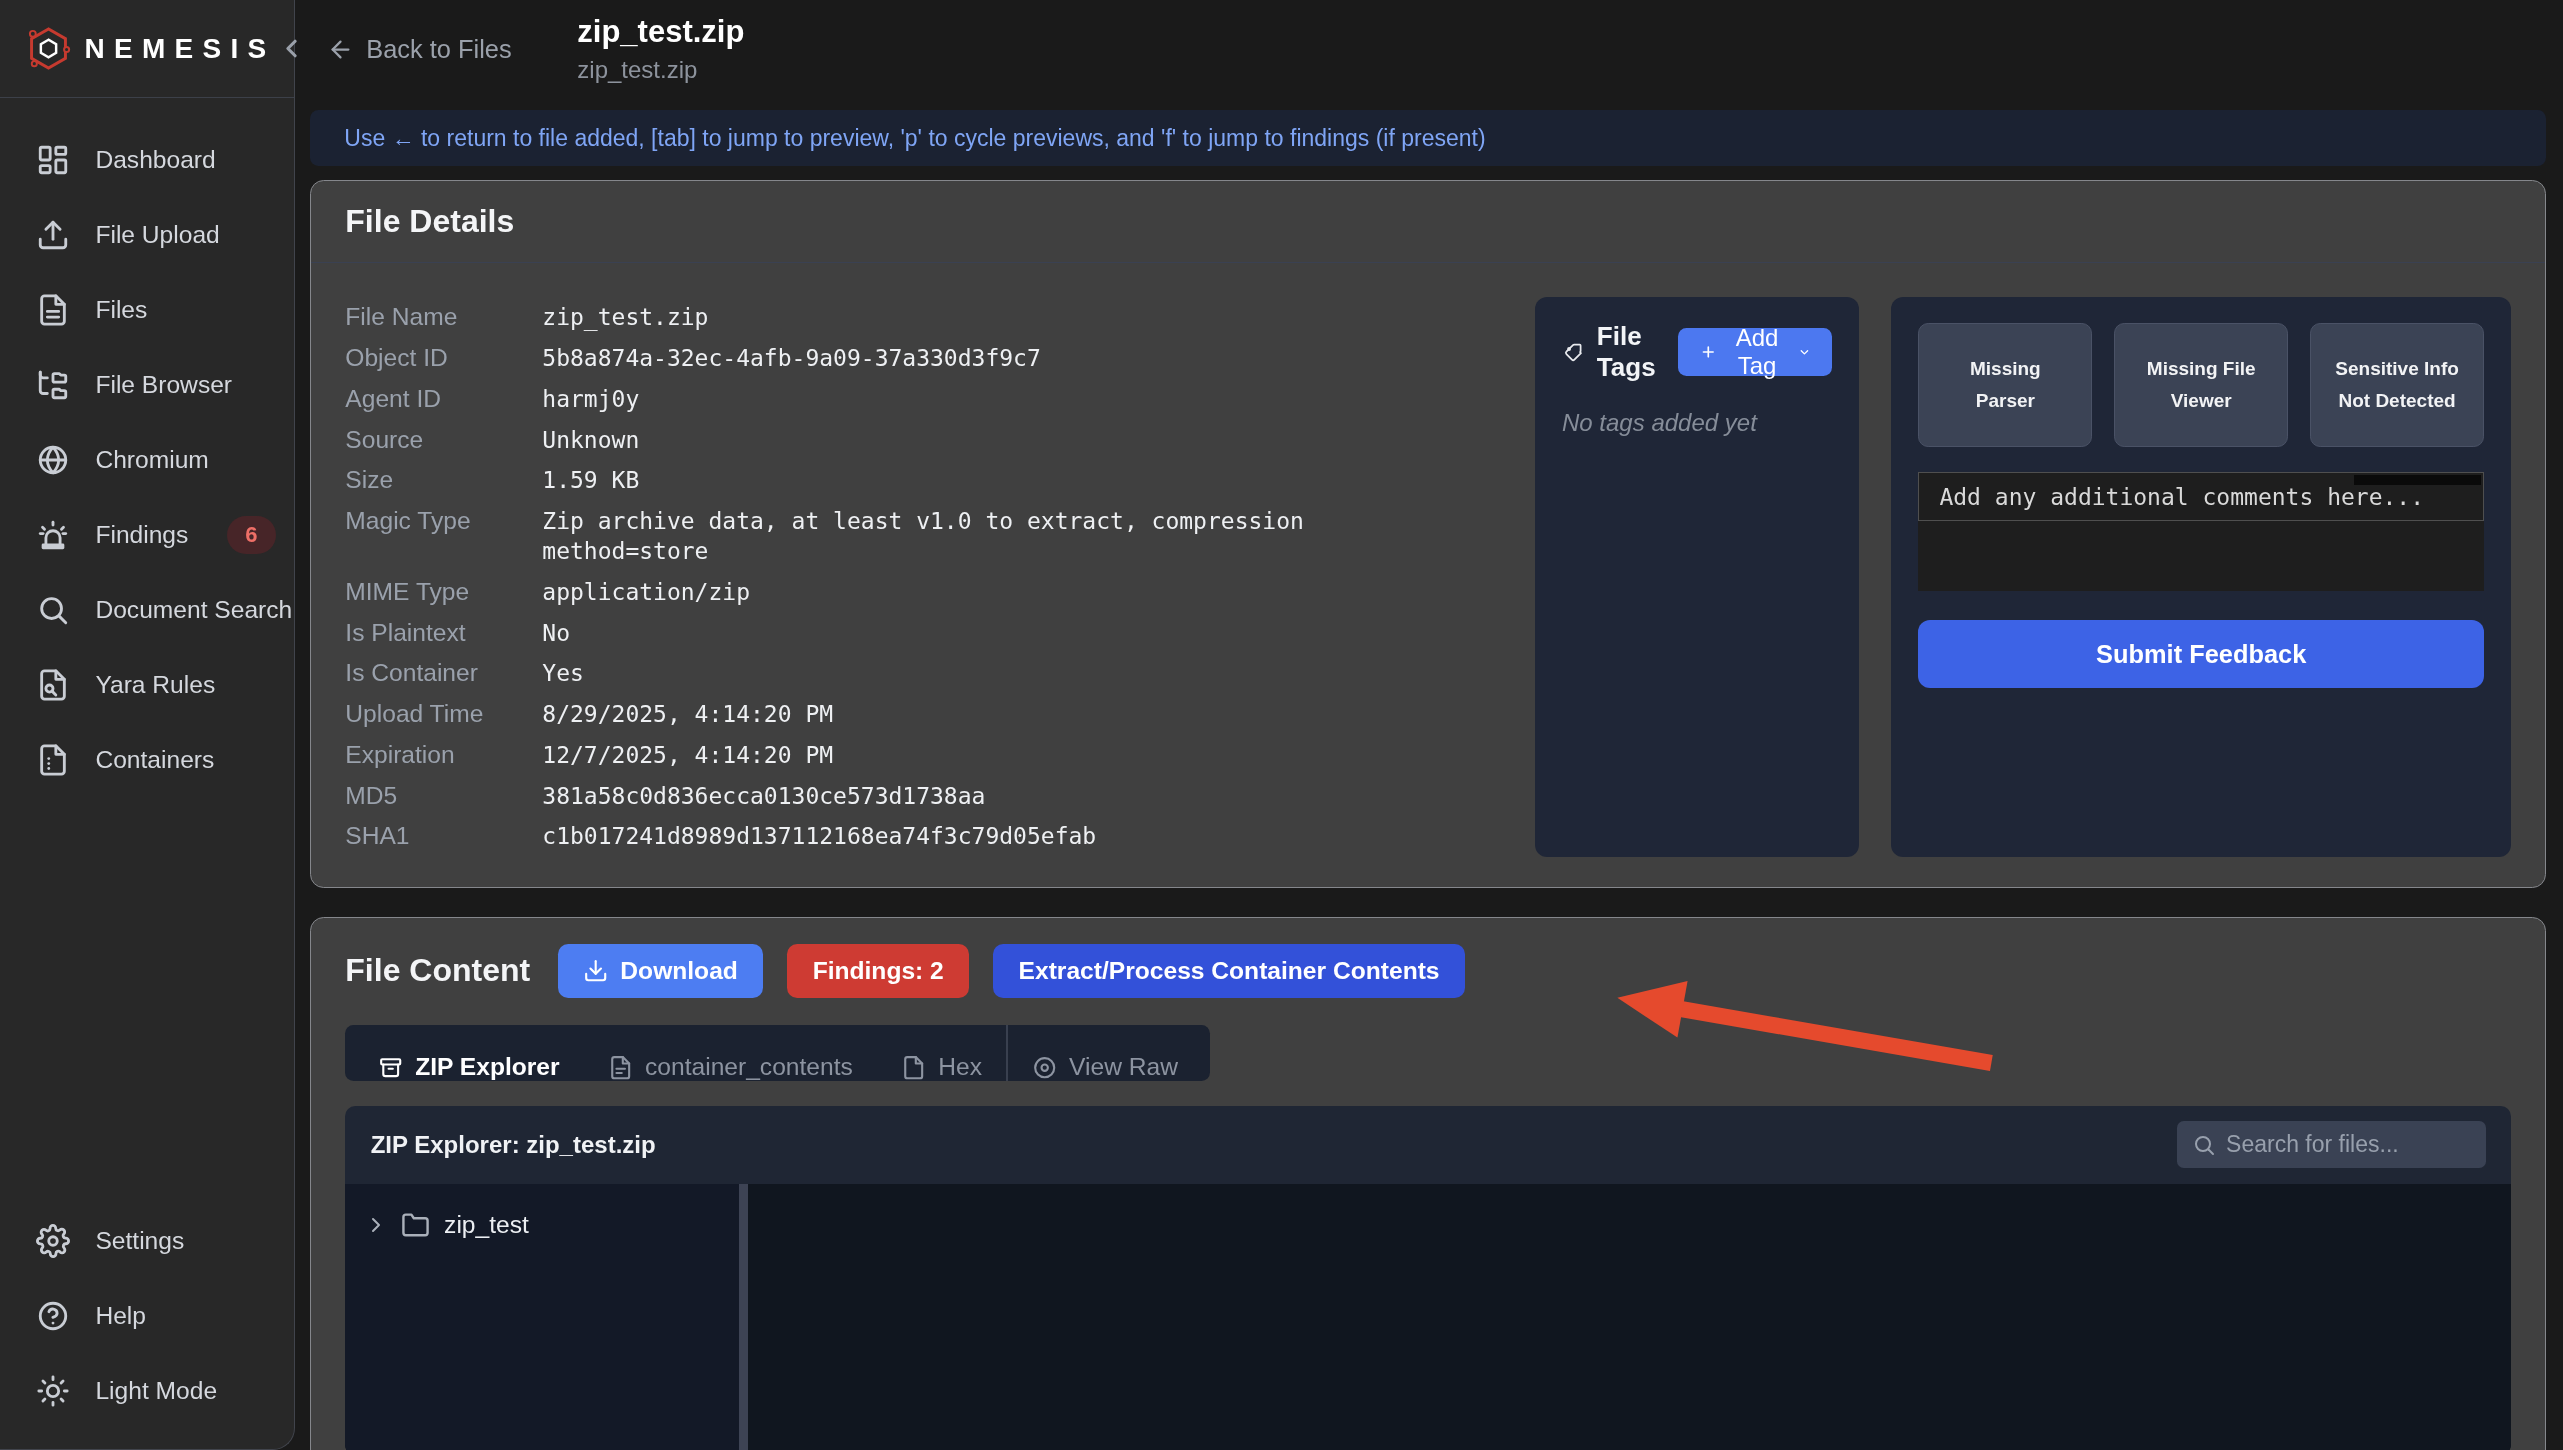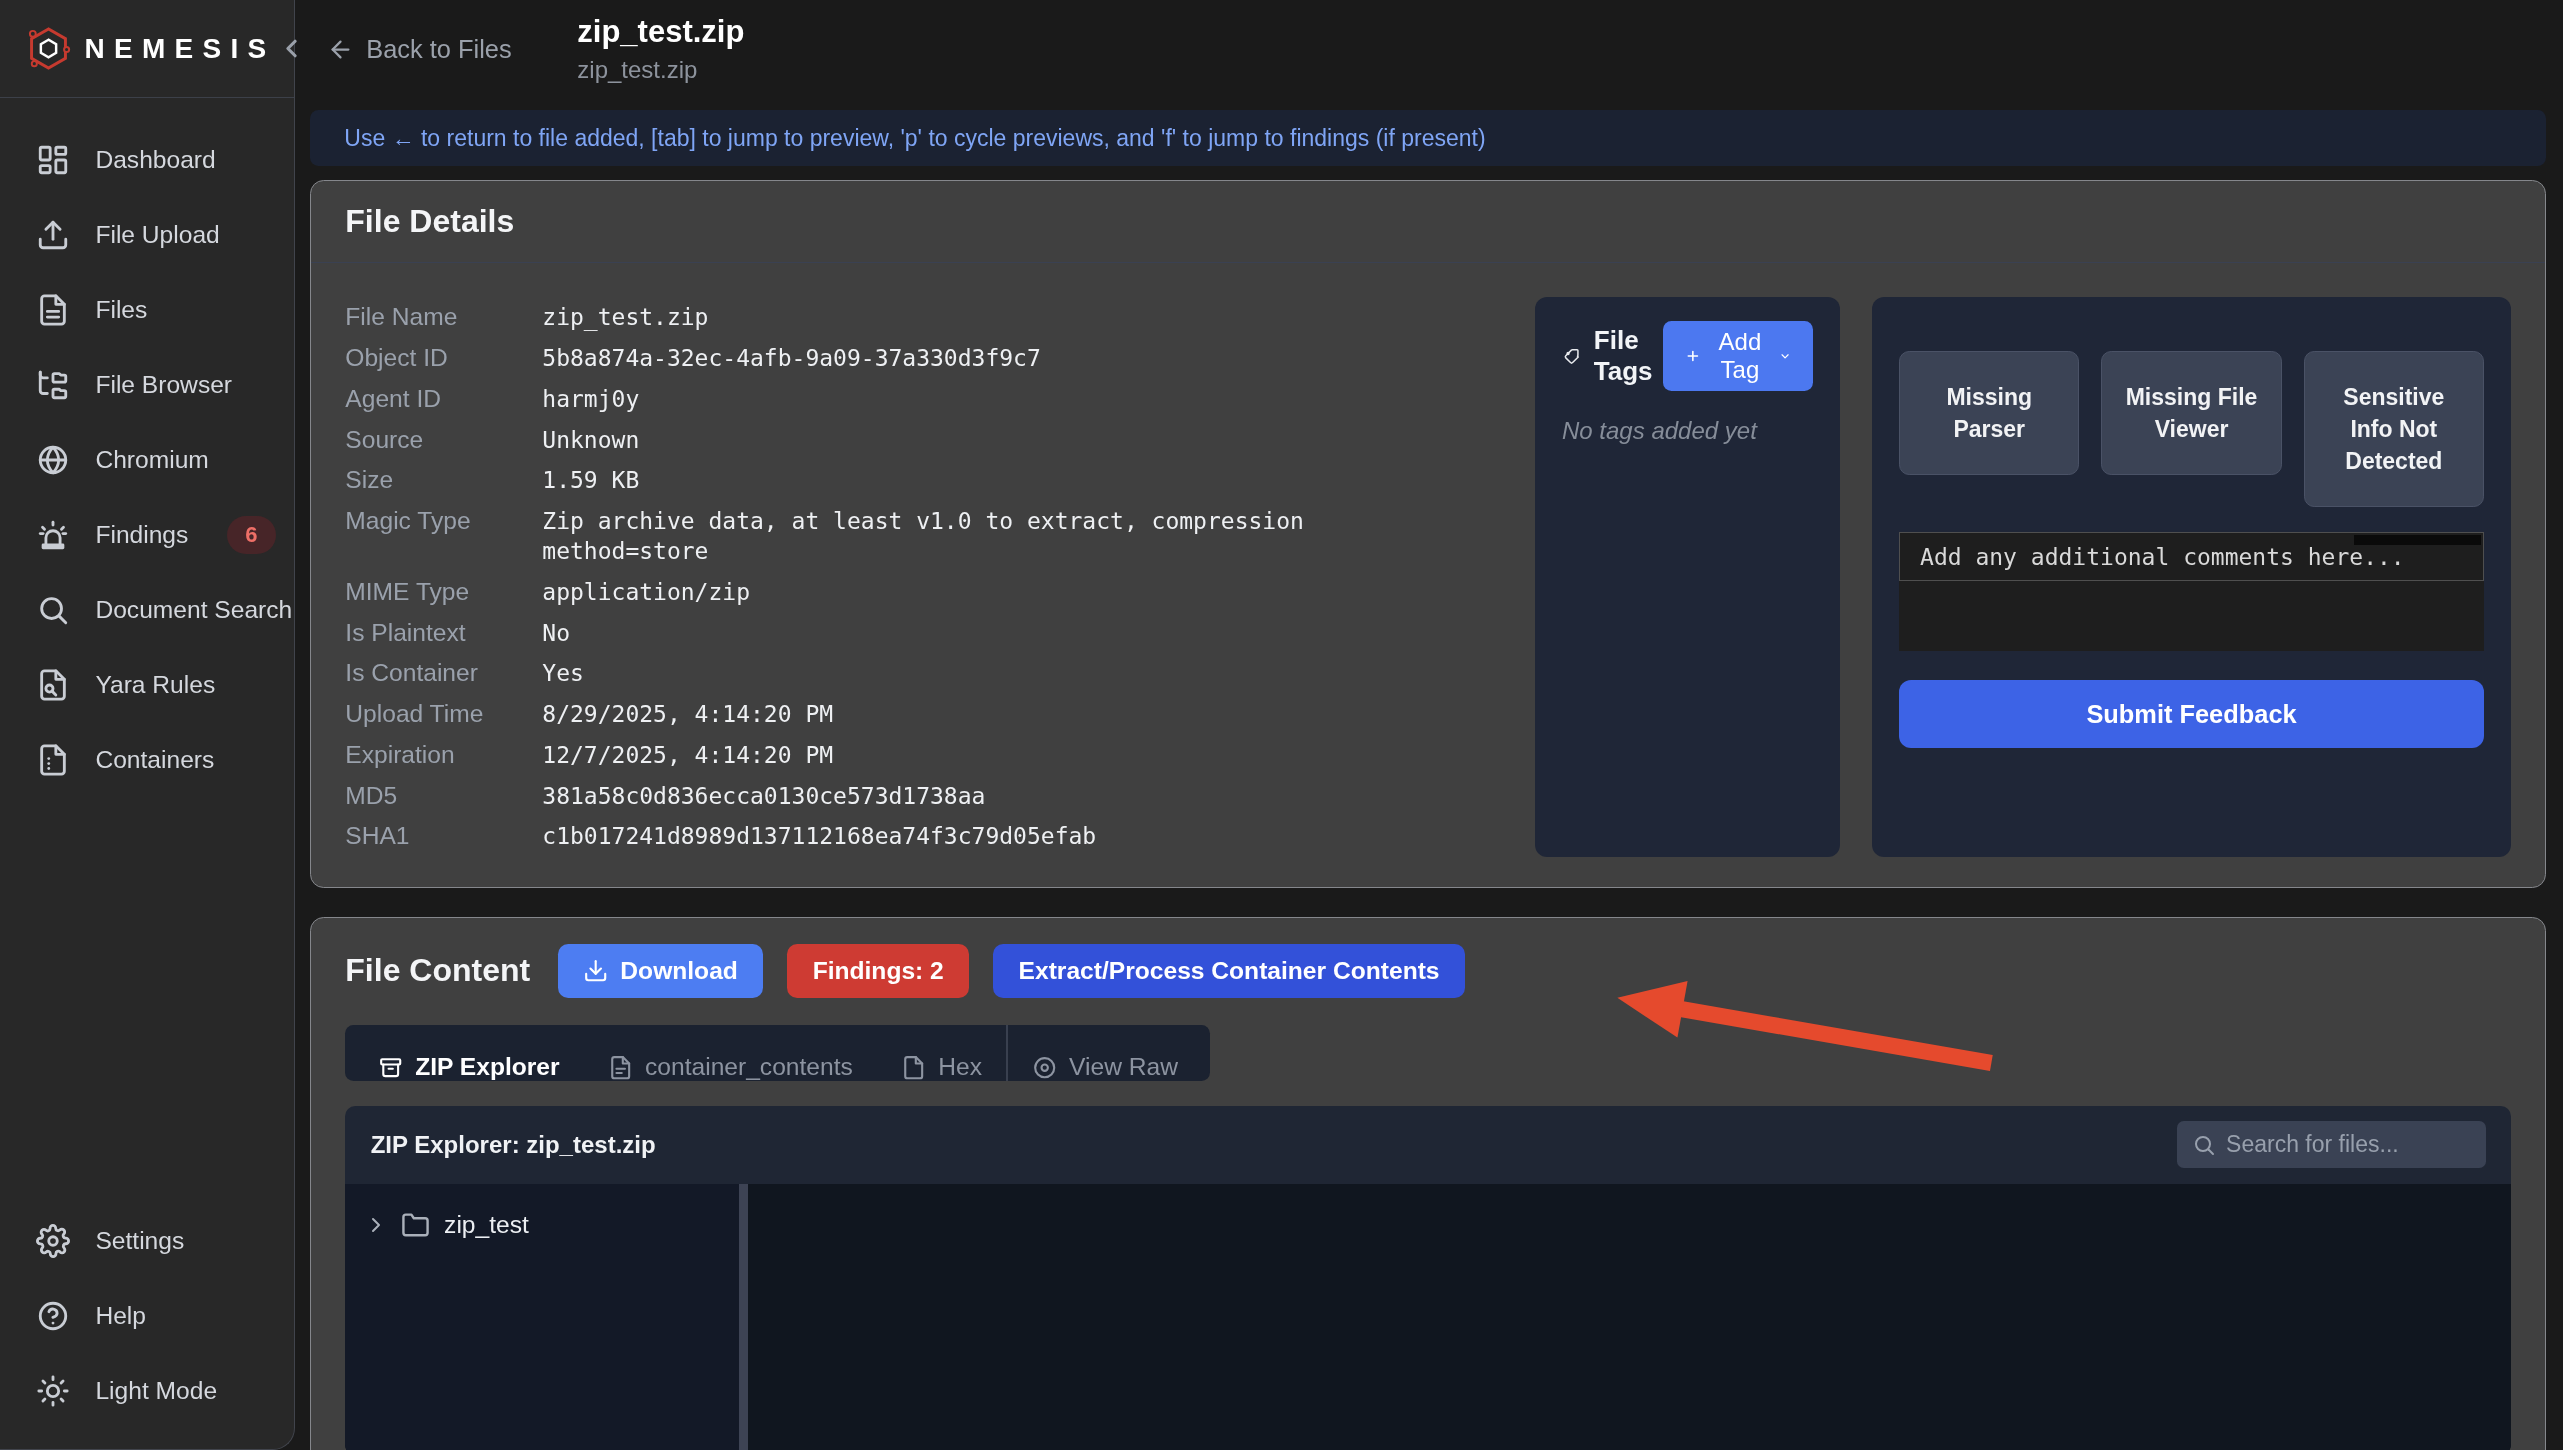--- a/index.html
+++ b/index.html
@@ -102,37 +102,36 @@
   .right-col { width: 976px; flex: none; display: flex; gap: 32px; }
   .panel { background: #1f2637; border-radius: 12px; }
   .tags-card { padding: 24px 27px 34px 27px; }
   .tags-head { display: flex; align-items: center; }
   .tags-head svg.tag-ic { width: 29px; height: 29px; color: #e8eaee; }
   .tags-title { margin-left: 13.6px; font-size: 26px; font-weight: 700; color: #f2f4f7; }
   .add-tag-btn {
     margin-left: auto;
     background: #4c78f0; color: #ffffff;
     border: none; border-radius: 8.5px;
-    height: 70px; padding: 0 22px;
+    height: 48px; padding: 0 22px;
     display: flex; align-items: center; gap: 10.2px;
     font-size: 24px; font-family: inherit; cursor: pointer;
   }
   .add-tag-btn svg { width: 24px; height: 24px; }
   .tags-empty { margin-top: 25.4px; font-style: italic; color: #868d99; font-size: 24px; }
 
   .feedback-card { padding: 25.4px 27px; }
   .fb-buttons { display: flex; gap: 22px; align-items: flex-start; }
   .fb-btn {
     flex: 1;
     background: #3b4355; color: #f2f3f5;
     border: 0.8px solid #4a5266; border-radius: 10.2px;
-    font-size: 23px; font-weight: 600; font-family: inherit;
+    font-size: 19px; font-weight: 600; font-family: inherit;
     padding: 29px 20.3px; text-align: center; line-height: 32px;
     cursor: pointer;
-    margin-top: 28px;
   }
   .ta-wrap { margin-top: 25.4px; position: relative; }
   .fb-textarea {
     width: 100%; height: 119px;
     background: #1e1e1e; border: none; outline: none;
     color: #d9d9d9; font-size: 23px;
     font-family: "DejaVu Sans Mono", monospace;
     padding: 12px 21px; resize: none; display: block;
   }
   .fb-textarea::placeholder { color: #d9d9d9; }

